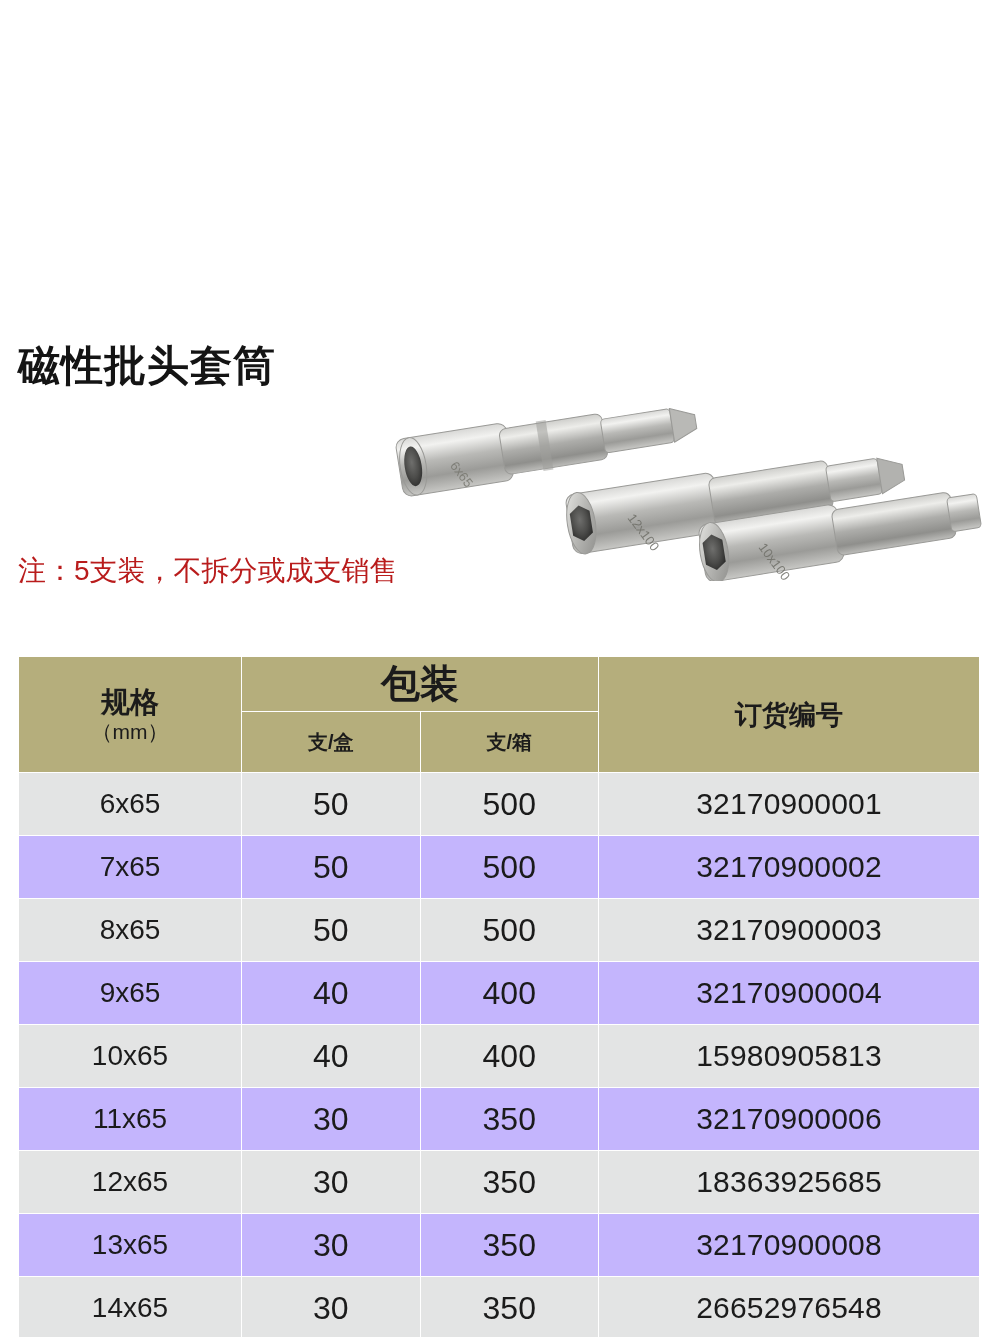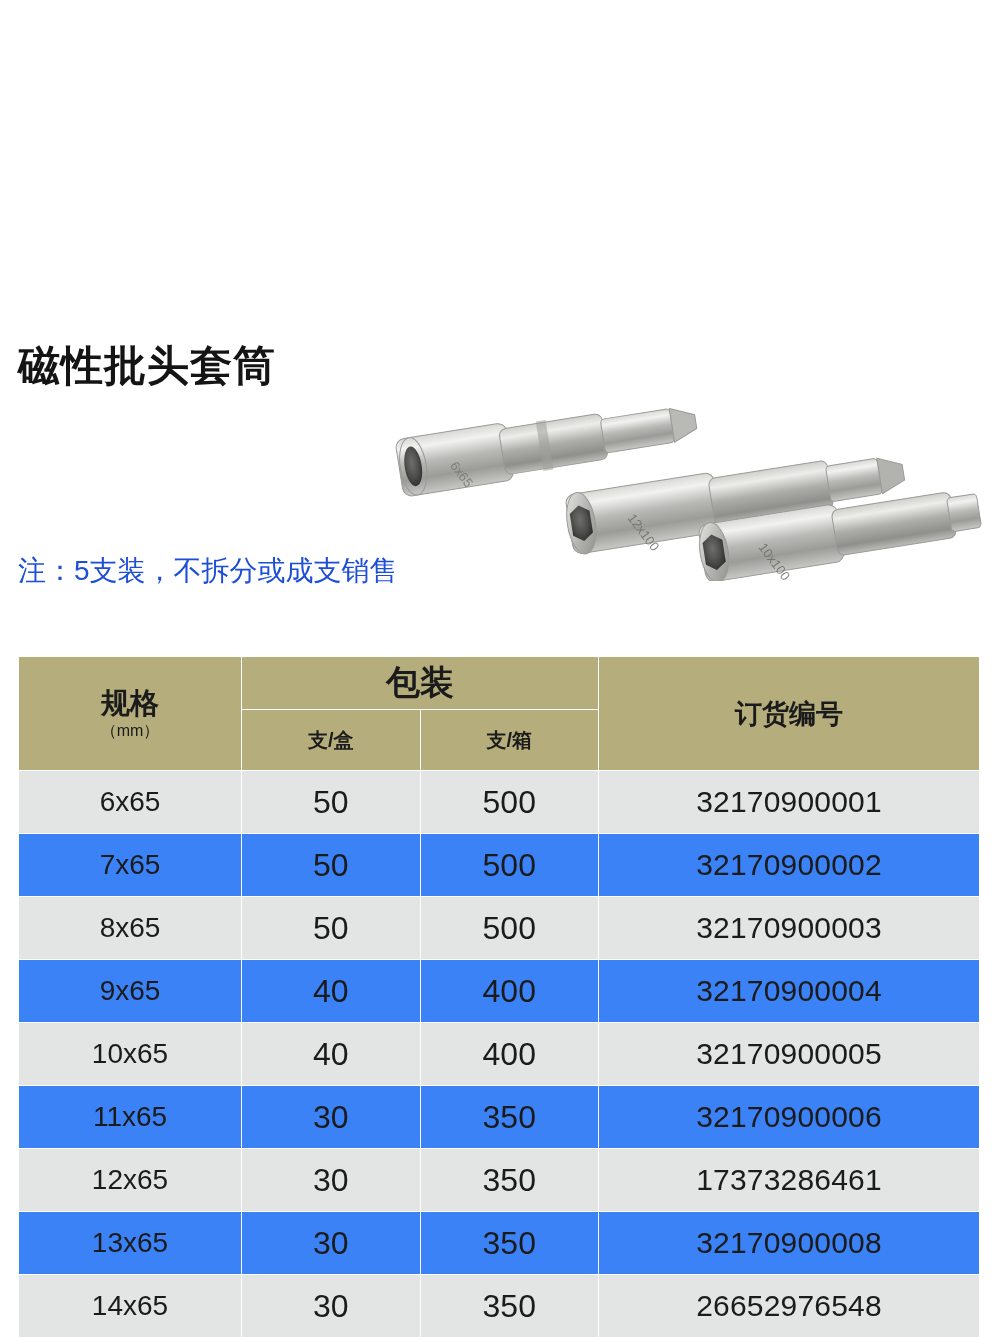--- a/index.html
+++ b/index.html
@@ -48,21 +48,21 @@
     height: 185px;
   }
 
   
   .note {
     position: absolute;
     left: 18px;
     top: 552px;
     font-size: 28px;
     font-weight: 500;
-    color: #1d4ed8;
+    color: #b91c1c;
     white-space: nowrap;
   }
 
   
   .table-wrap {
     position: absolute;
     left: 18px;
     top: 656px;
     width: 962px;
   }
@@ -83,46 +83,46 @@
     font-weight: 700;
   }
   .th-spec {
     width: 222px;
     font-size: 29px;
     line-height: 1.12;
     height: 112px;
   }
   .th-spec .unit {
     display: block;
-    font-size: 16px;
+    font-size: 21px;
     font-weight: 500;
     margin-top: 2px;
   }
   .th-pack {
-    font-size: 34px;
+    font-size: 39px;
     height: 52px;
   }
   .th-sub {
     font-size: 20px;
     height: 60px;
     width: 180px;
   }
   .th-code {
     width: 380px;
     font-size: 27px;
     height: 112px;
   }
 
   tbody tr td {
     height: 62px;
     font-size: 29px;
     color: #1b1b1b;
   }
   tbody tr.odd td { background: #e3e4e4; }
-  tbody tr.even td { background: #3b82f6; }
+  tbody tr.even td { background: #c4b5fd; }
 
   td.cell-spec { font-size: 28px; }
   td.cell-num  { font-size: 32px; }
   td.cell-code { font-size: 30px; letter-spacing: 0.2px; }
 </style>
 </head>
 <body>
 
 <div class="page">
 
@@ -235,33 +235,33 @@
         <tr class="even">
           <td class="cell-spec">9x65</td>
           <td class="cell-num">40</td>
           <td class="cell-num">400</td>
           <td class="cell-code">32170900004</td>
         </tr>
         <tr class="odd">
           <td class="cell-spec">10x65</td>
           <td class="cell-num">40</td>
           <td class="cell-num">400</td>
-          <td class="cell-code">32170900005</td>
+          <td class="cell-code">15980905813</td>
         </tr>
         <tr class="even">
           <td class="cell-spec">11x65</td>
           <td class="cell-num">30</td>
           <td class="cell-num">350</td>
           <td class="cell-code">32170900006</td>
         </tr>
         <tr class="odd">
           <td class="cell-spec">12x65</td>
           <td class="cell-num">30</td>
           <td class="cell-num">350</td>
-          <td class="cell-code">17373286461</td>
+          <td class="cell-code">18363925685</td>
         </tr>
         <tr class="even">
           <td class="cell-spec">13x65</td>
           <td class="cell-num">30</td>
           <td class="cell-num">350</td>
           <td class="cell-code">32170900008</td>
         </tr>
         <tr class="odd">
           <td class="cell-spec">14x65</td>
           <td class="cell-num">30</td>

